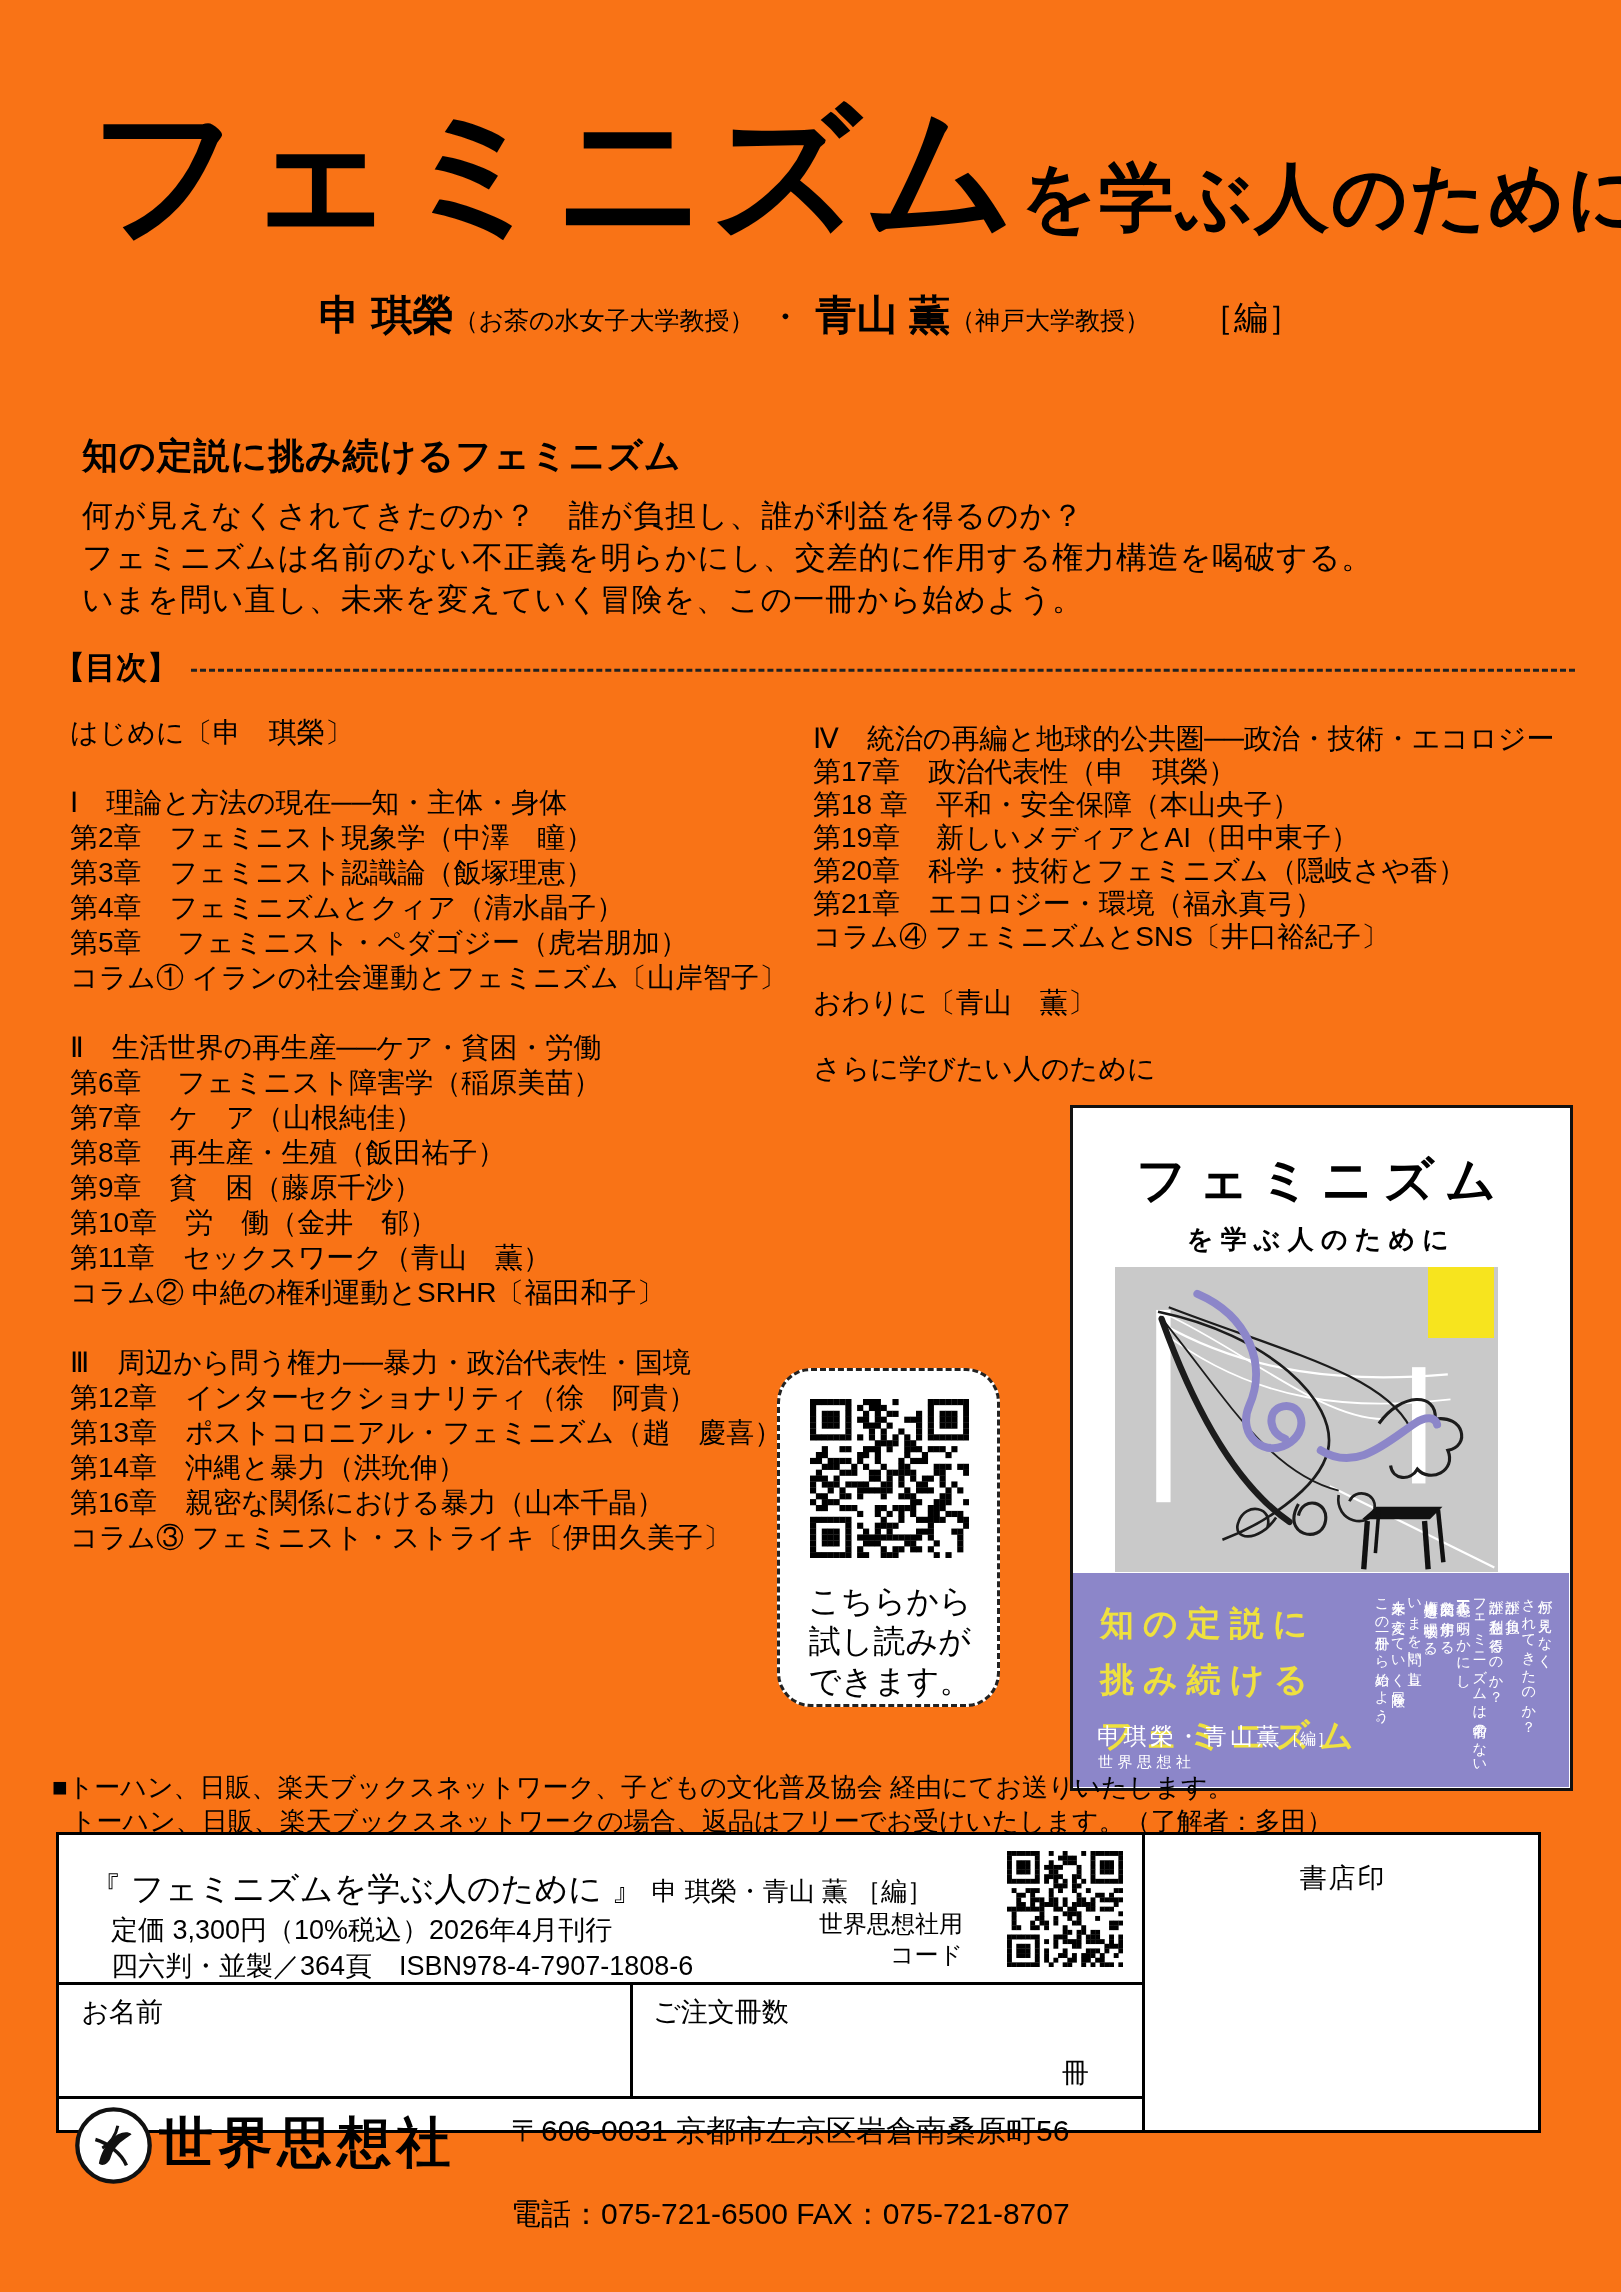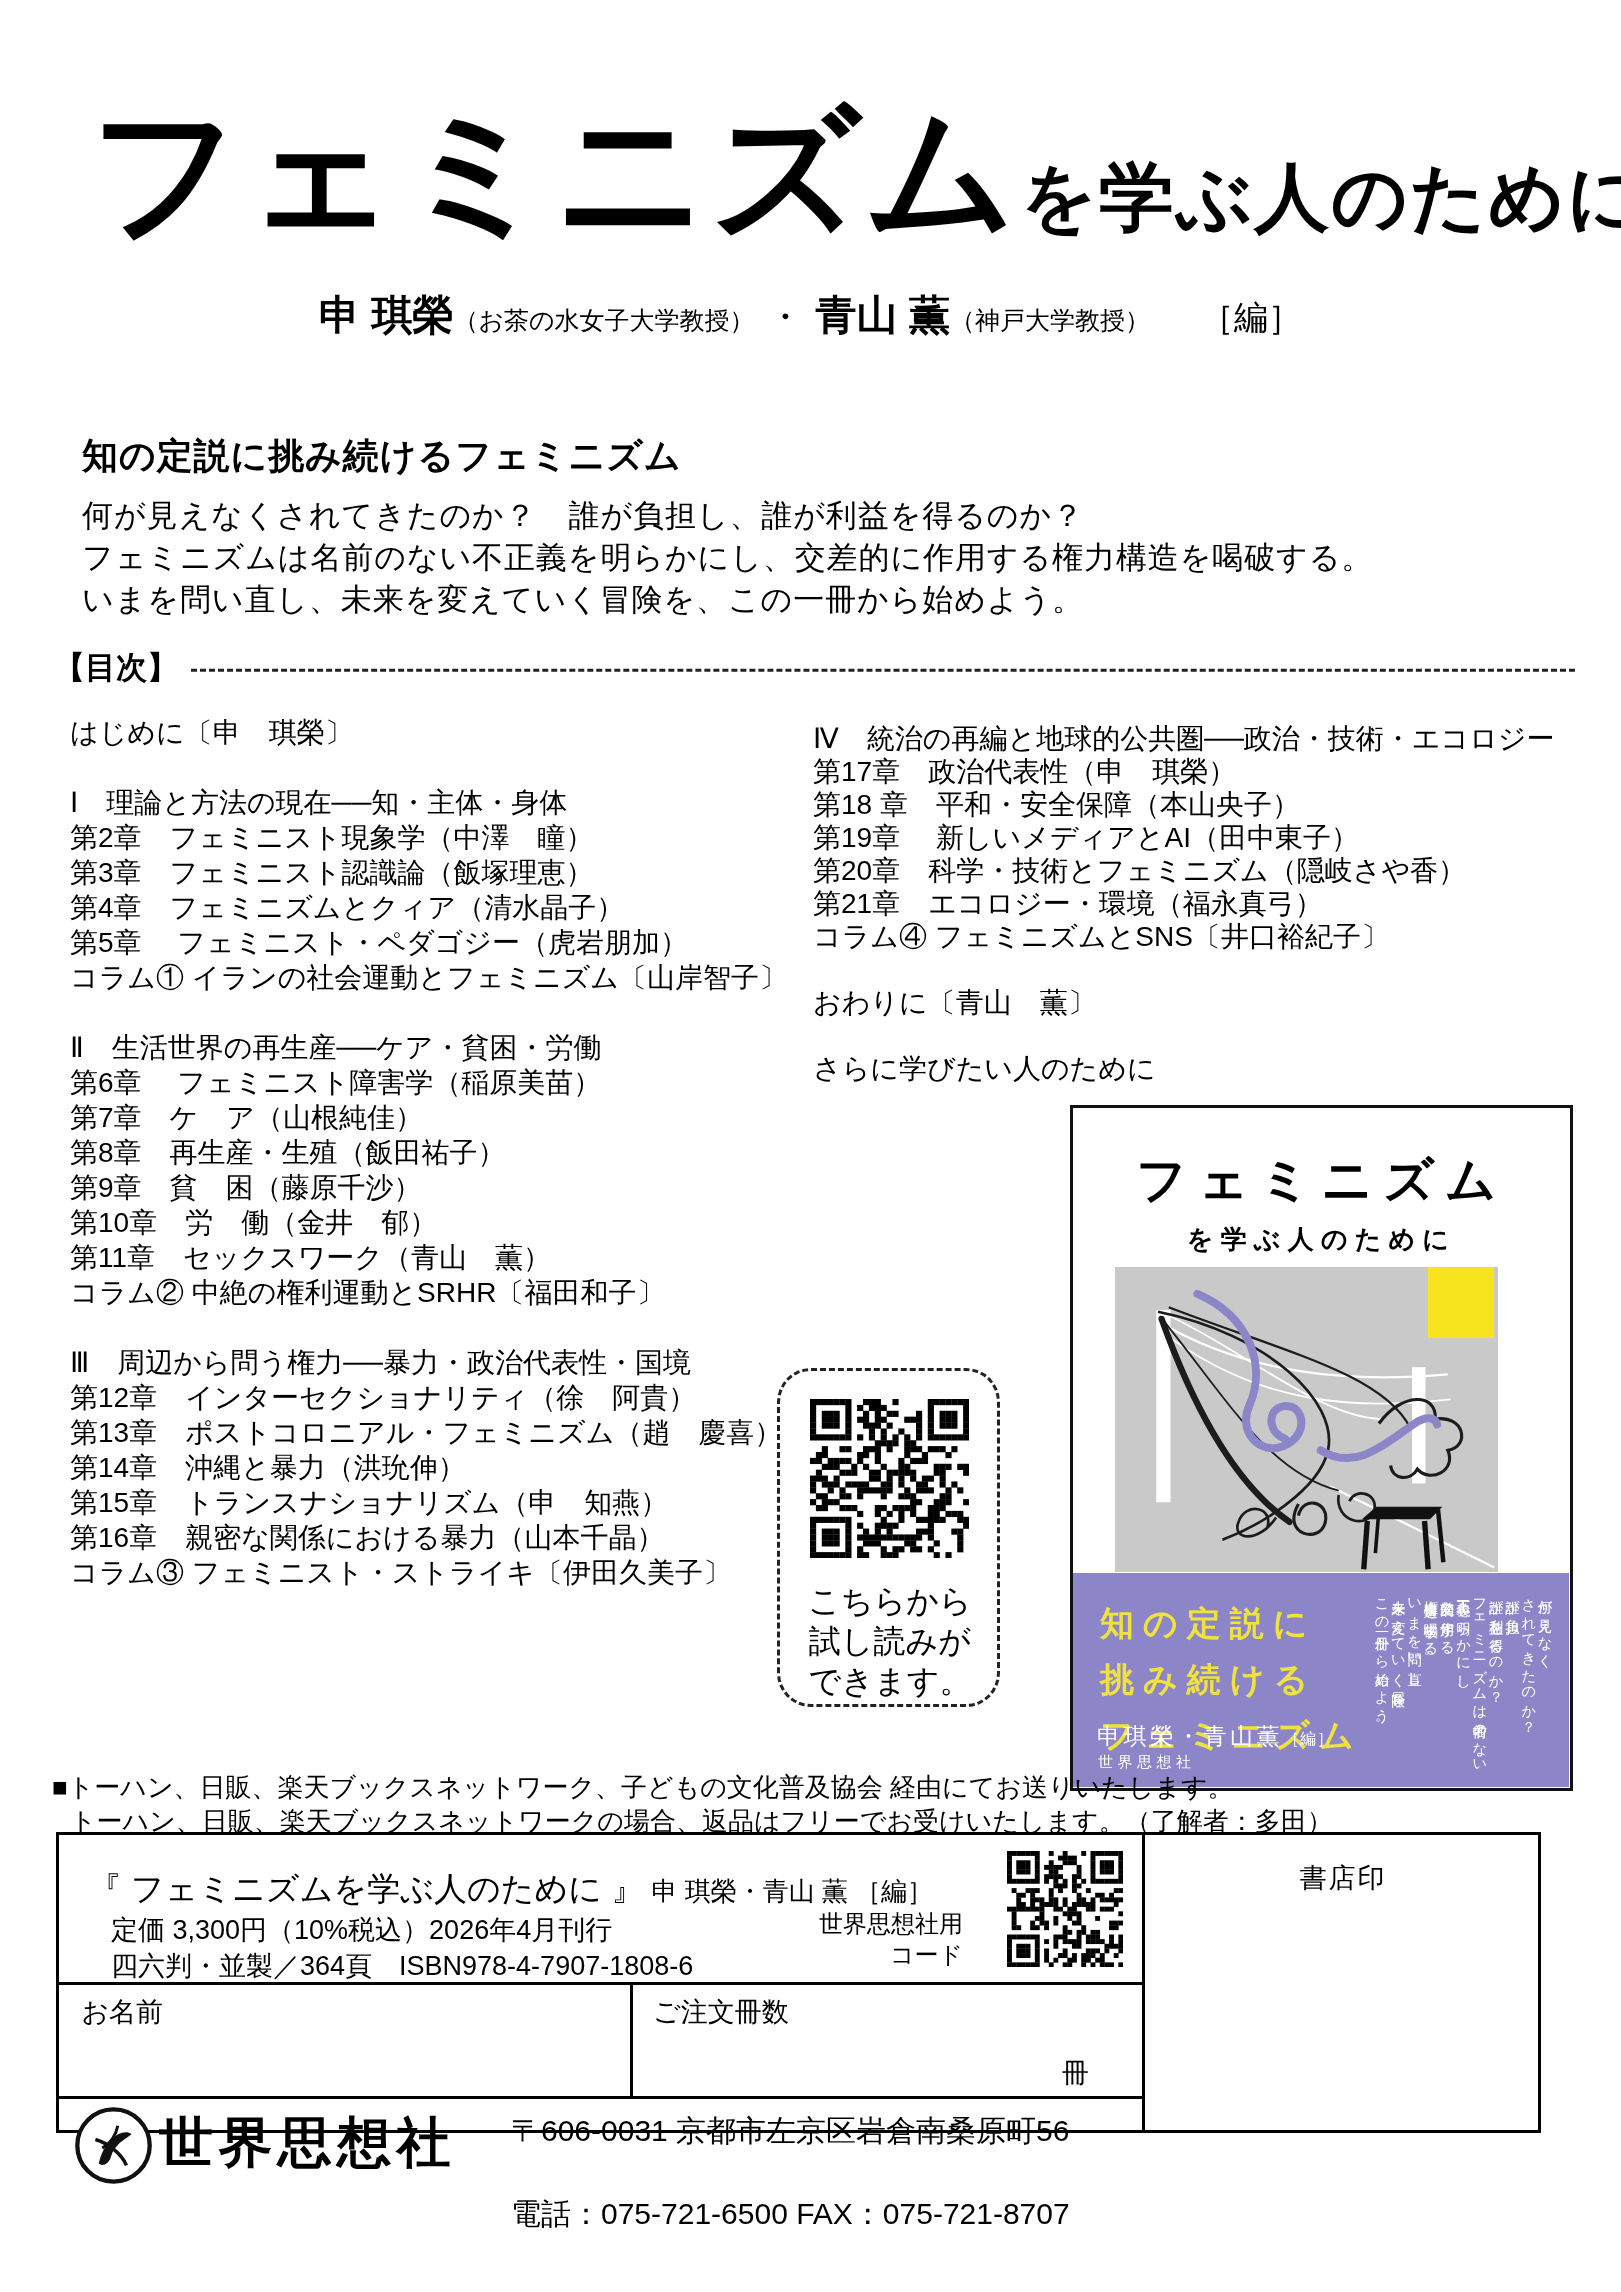--- a/index.html
+++ b/index.html
@@ -1,16 +1,16 @@
 <!DOCTYPE html>
 <html style="--cover-purple: #8c86c9; --cover-yellow: #f7e41e; --band-text-yellow: #efe13e; --cover-gray: #c9c9c9;font-size:14.3px"><head>
 <meta charset="utf-8">
 <style>
   html,body{margin:0;padding:0;background:#888;}
-  .page{position:relative;width:1621px;height:2293px;background:#ffffff;color:#000;
+  .page{position:relative;width:1621px;height:2293px;background:#f97316;color:#000;
         font-family:"Liberation Sans",sans-serif;overflow:hidden;}
   .abs{position:absolute;}
   .serif{font-family:"DejaVu Serif","Liberation Serif",serif;}
 
   
   .title-row{left:90px;top:97px;white-space:nowrap;}
   .title-main{font-size:148px;font-weight:bold;letter-spacing:3.6px;line-height:1;}
   .title-sub{font-size:75px;font-weight:bold;letter-spacing:1.8px;line-height:1;}
   .authors-row{left:0;top:288px;width:1621px;text-align:center;white-space:nowrap;}
   .authors-row .a-name{font-size:41px;font-weight:bold;}
@@ -129,21 +129,20 @@
       <div class="toc-line">第8章　再生産・生殖（飯田祐子）</div>
       <div class="toc-line">第9章　貧　困（藤原千沙）</div>
       <div class="toc-line">第10章　労　働（金井　郁）</div>
       <div class="toc-line">第11章　セックスワーク（青山　薫）</div>
       <div class="toc-line">コラム② 中絶の権利運動とSRHR〔福田和子〕</div>
       <div class="toc-line"></div>
       <div class="toc-line">Ⅲ　周辺から問う権力──暴力・政治代表性・国境</div>
       <div class="toc-line">第12章　インターセクショナリティ（徐　阿貴）</div>
       <div class="toc-line">第13章　ポストコロニアル・フェミニズム（趙　慶喜）</div>
       <div class="toc-line">第14章　沖縄と暴力（洪玧伸）</div>
-      <div class="toc-line">第15章　トランスナショナリズム（申　知燕）</div>
       <div class="toc-line">第16章　親密な関係における暴力（山本千晶）</div>
       <div class="toc-line">コラム③ フェミニスト・ストライキ〔伊田久美子〕</div>
     </div>
   <div class="abs toc-col toc-right">
 
   <div class="toc-line">Ⅳ　統治の再編と地球的公共圏──政治・技術・エコロジー</div>
       <div class="toc-line">第17章　政治代表性（申　琪榮）</div>
       <div class="toc-line">第18 章　平和・安全保障（本山央子）</div>
       <div class="toc-line">第19章　 新しいメディアとAI（田中東子）</div>
       <div class="toc-line">第20章　科学・技術とフェミニズム（隠岐さや香）</div>

